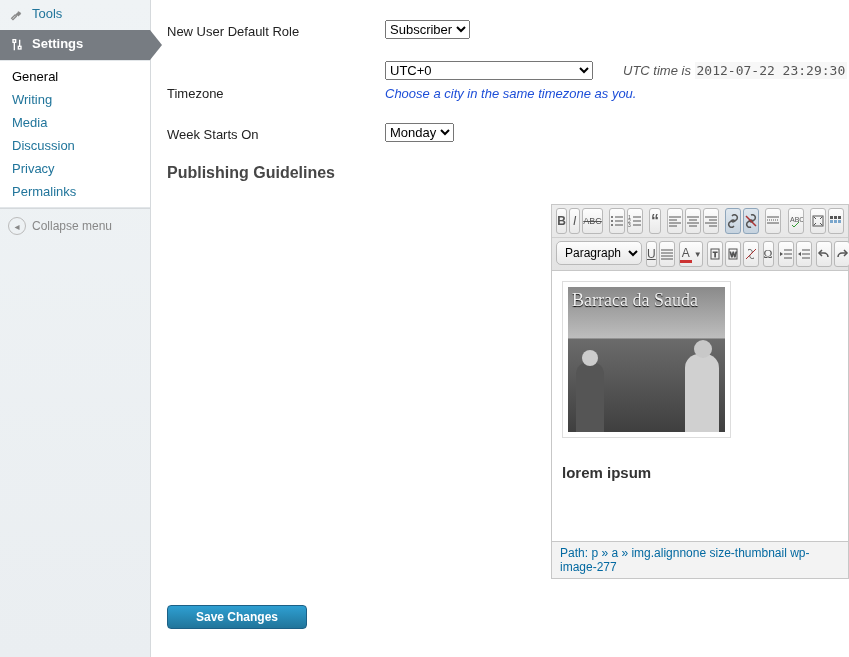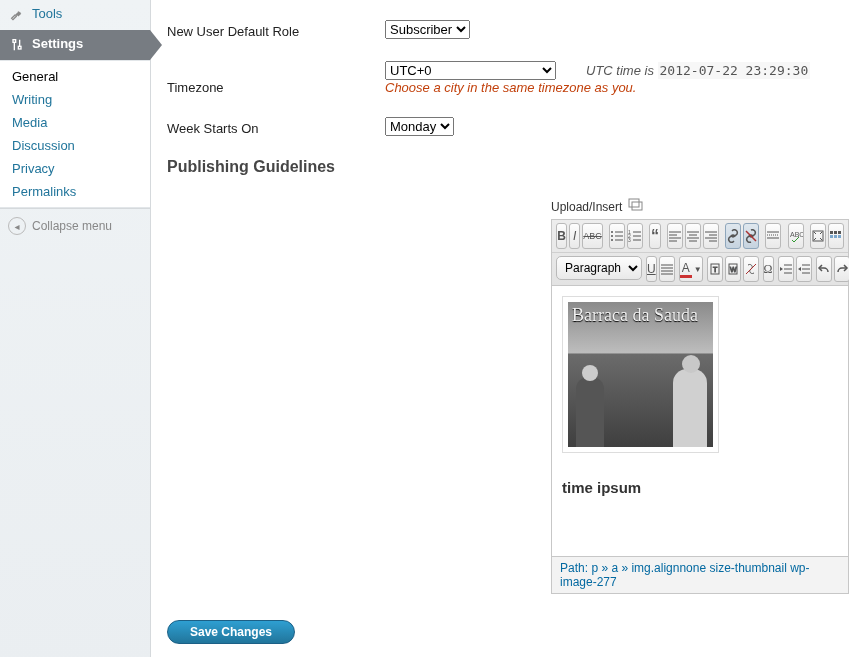--- a/index.html
+++ b/index.html
@@ -13,47 +13,47 @@
 .submenu{background:#fff;border-top:1px solid #e2e6e9;border-bottom:1px solid #e2e6e9;padding:4px 0}
 .submenu a{display:block;padding:4px 12px;color:#21759b;text-decoration:none;font-size:13px}
 .submenu a.current{color:#000;font-weight:normal}
 .collapse{display:flex;align-items:center;padding:8px;color:#888;font-size:12px;border-top:1px solid #d5d9dc;cursor:pointer}
 .collapse .circ{width:16px;height:16px;border:1px solid #bbb;border-radius:50%;display:flex;align-items:center;justify-content:center;margin-right:6px;font-size:10px;color:#888}
 #main{flex:1;padding:0 0 30px 0;overflow:hidden}
 .form-row{display:flex;align-items:flex-end;margin-bottom:22px;padding-left:16px}
 .form-row label{width:218px;padding-top:4px;color:#222}
 .form-row .inp{flex:1}
 select.small{font-size:13px}
-.tz-row select{width:171px}
+.tz-row select{width:208px}
 .tz-text{margin-left:30px;font-style:italic;color:#555}
 .tz-text code{font-family:Menlo,Consolas,monospace;font-style:normal;background:#f7f7f7;padding:1px 2px}
-.hint{font-style:italic;color:#c2410c;}
+.hint{font-style:italic;color:#1d4ed8;margin-top:6px}
 h3.section{font-size:16px;font-weight:bold;color:#464646;margin:10px 0 22px 16px}
 .upload-line{margin:0 0 4px 400px;font-size:12px;color:#333;display:flex;align-items:center;gap:6px}
 .toolbar{border:1px solid #c7c7c7;background:linear-gradient(#ededed,#e3e3e3);margin-left:400px}
 .tb-row{display:flex;border-bottom:1px solid #cfcfcf;padding:3px 4px;gap:2px}
 .tb-row:last-child{border-bottom:none}
 .tb-btn{width:24px;height:24px;border:1px solid #b9b9b9;border-radius:3px;background:linear-gradient(#fdfdfd,#e9e9e9);display:flex;align-items:center;justify-content:center;cursor:pointer;font-size:12px;color:#555;position:relative}
 .tb-btn.active{background:linear-gradient(#dfe7ee,#c6d3df);border-color:#8fa6bb}
 .tb-btn svg{width:14px;height:14px}
 .tb-sel{height:24px;border:1px solid #b9b9b9;border-radius:5px;background:linear-gradient(#fdfdfd,#e9e9e9);font-size:12px;padding:0 4px}
 .tb-gap{width:6px}
 .editor{border:1px solid #c7c7c7;border-top:none;margin-left:400px;padding:10px;min-height:250px;background:#fff}
 .editor .thumb{border:1px solid #ddd;padding:5px;display:inline-block;background:#fff}
-.editor .thumb .imgph{width:145px;height:145px;background:#ec4899;display:block;position:relative;overflow:hidden}
+.editor .thumb .imgph{width:157px;height:145px;background:#ec4899;display:block;position:relative;overflow:hidden}
 .imgph .store{position:absolute;inset:0;background:linear-gradient(180deg,#8a8a8a 0%,#bdbdbd 35%,#6b6b6b 36%,#3f3f3f 100%)}
 .imgph .txt{position:absolute;top:4px;left:4px;right:4px;font-family:"Brush Script MT",cursive;color:#f2f2f2;font-size:18px;line-height:18px;text-shadow:0 1px 1px #000}
 .imgph .p1{position:absolute;bottom:0;left:8px;width:28px;height:70px;background:#555;border-radius:12px 12px 0 0}
 .imgph .p1::after{content:"";position:absolute;top:-12px;left:6px;width:16px;height:16px;background:#ccc;border-radius:50%}
 .imgph .p2{position:absolute;bottom:0;right:6px;width:34px;height:78px;background:#d0d0d0;border-radius:14px 14px 0 0}
 .imgph .p2::after{content:"";position:absolute;top:-14px;left:9px;width:18px;height:18px;background:#c8c8c8;border-radius:50%}
 .editor p.caption{font-weight:bold;font-size:15px;margin:26px 0 10px 0;color:#333}
 .path{border:1px solid #c7c7c7;border-top:none;margin-left:400px;background:#f3f3f3;padding:4px 8px;font-size:12px;color:#0369a1}
 .save{margin:26px 0 0 16px}
-.save button{background:linear-gradient(#2e9fd2,#21759b);border:1px solid #1c6086;color:#fff;border-radius:12px;padding:4px 22px;font-size:12px;cursor:pointer;font-weight:bold}
+.save button{background:linear-gradient(#2e9fd2,#21759b);border:1px solid #1c6086;color:#fff;border-radius:4px;padding:4px 28px;font-size:12px;cursor:pointer;font-weight:bold}
 </style>
 </head>
 <body>
 
 <div id="wrap">
   <div id="sidebar">
     <div class="menu-item">
       <span class="mi-icon">
           <svg viewBox="0 0 24 24" fill="none" stroke="#888" stroke-width="2">
             <path d="M14 7a4 4 0 0 1-5 5l-5 5 2 2 5-5a4 4 0 0 1 5-5l-3 3 1 1 3-3z"></path>
@@ -118,27 +118,20 @@
       <label>Week Starts On</label>
       <div class="inp">
         <select class="small">
           <option>Monday</option>
         </select>
       </div>
     </div>
 
     <h3 class="section">Publishing Guidelines</h3>
 
-    <div class="upload-line">
-      <span>Upload/Insert</span>
-      <span><svg width="16" height="14" viewBox="0 0 16 14">
-            <rect x="1" y="1" width="10" height="8" fill="none" stroke="#888" stroke-width="1"></rect>
-            <rect x="4" y="4" width="10" height="8" fill="none" stroke="#888" stroke-width="1"></rect>
-          </svg></span>
-    </div>
 
     <div class="toolbar">
       <div class="tb-row">
         <div class="tb-btn">
             <b>B</b>
           </div>
         <div class="tb-btn">
             <i>I</i>
           </div>
         <div class="tb-btn">
@@ -318,21 +311,21 @@
 
     <div class="editor">
       <span class="thumb">
         <span class="imgph">
           <span class="store"></span>
           <span class="txt">Barraca da Sauda</span>
           <span class="p1"></span>
           <span class="p2"></span>
         </span>
       </span>
-      <p class="caption">time ipsum</p>
+      <p class="caption">lorem ipsum</p>
     </div>
 
     <div class="path">
       <span>Path:</span>
       <span>p » a » img.alignnone size-thumbnail wp-image-277</span>
     </div>
 
     <div class="save">
       <button>Save Changes</button>
     </div>

